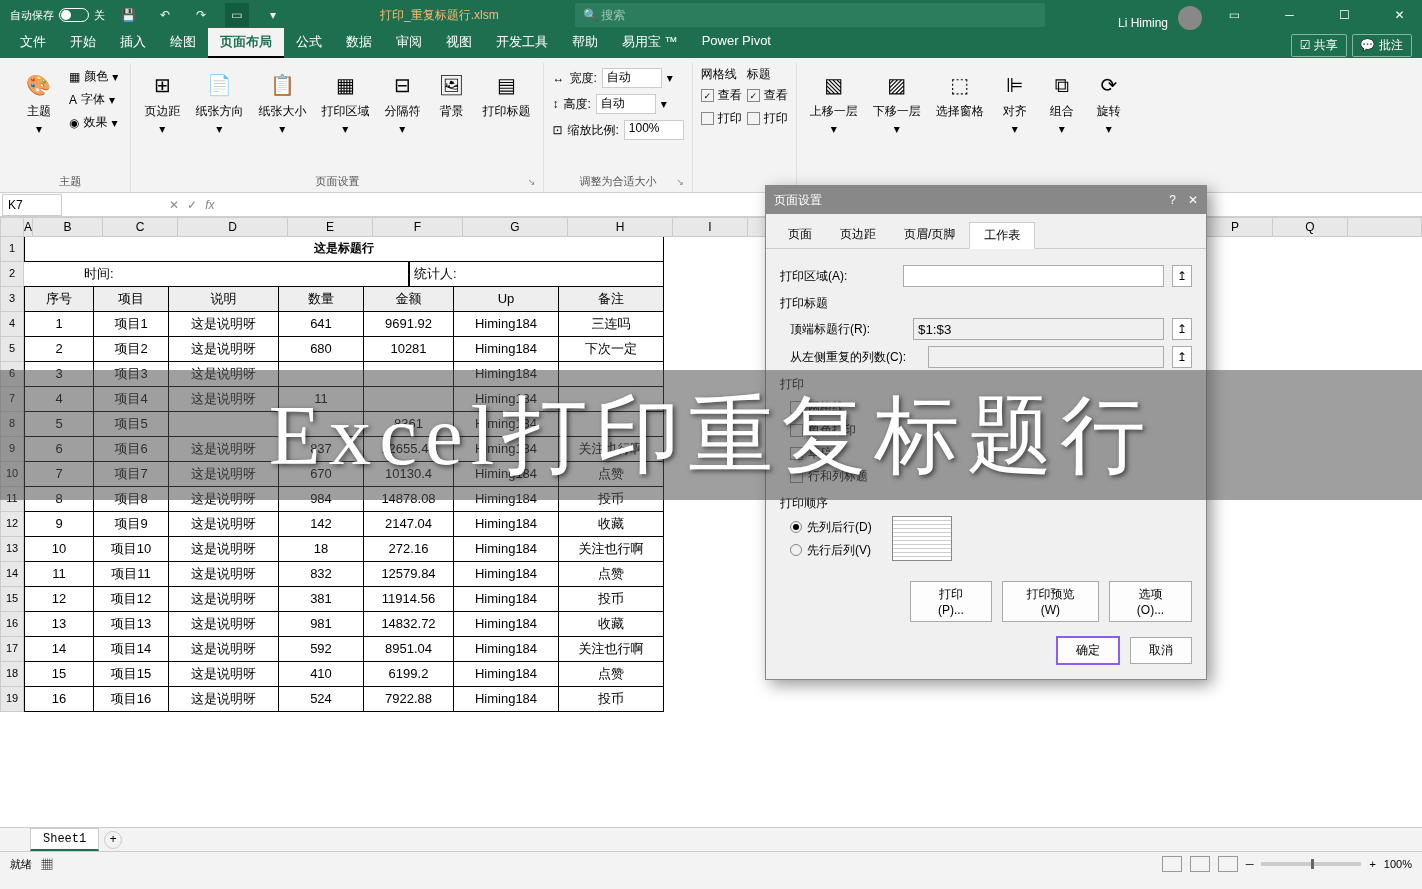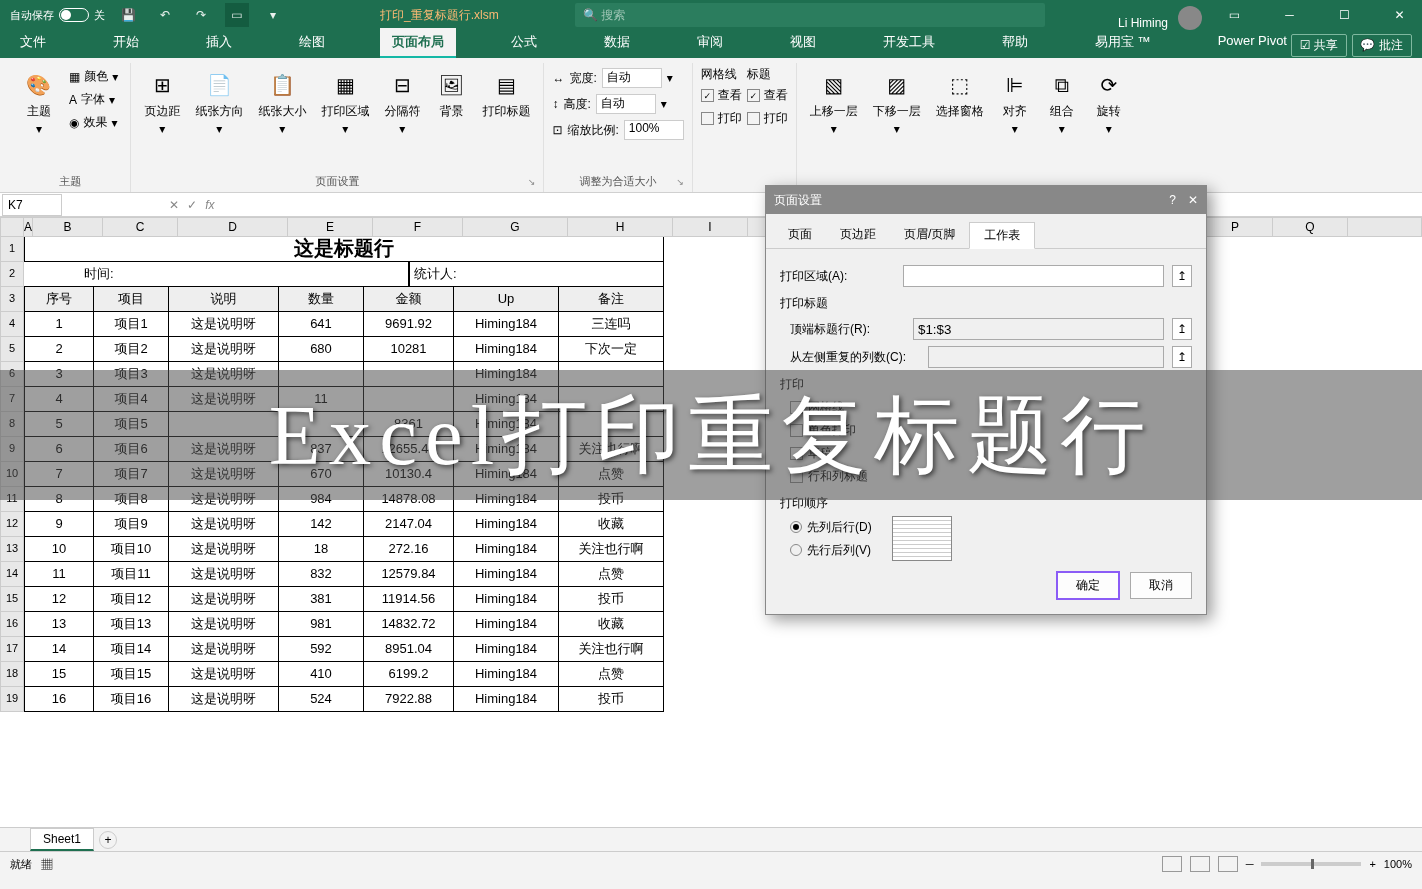--- a/index.html
+++ b/index.html
@@ -16,21 +16,21 @@
     .filename { position: absolute; left: 380px; color: #fdba74; font-size: 12px; }
     .searchbox { position: absolute; left: 575px; width: 470px; height: 24px; background: #2b7d5e; border-radius: 2px; display: flex; align-items: center; padding: 0 8px; color: #9dc5b4; }
     .titlebar .right { position: absolute; right: 0; display: flex; align-items: flex-end; gap: 10px; padding-right: 0; }
     .username { font-size: 12px; }
     .avatar { width: 24px; height: 24px; border-radius: 50%; background: #888; }
     .win-btn { width: 45px; height: 30px; display: flex; align-items: center; justify-content: center; color: #fff; }
     
     
     .ribbon-tabs { height: 28px; background: #1e6f50; display: flex; align-items: flex-end; padding-left: 8px; color: #fff; }
     .tab { padding: 5px 12px; cursor: pointer; font-size: 13px; }
-    .tab.active { background: #f3f3f3; color: #1e6f50; font-weight: bold; border-bottom: 2px solid #14b8a6; }
+    .tab.active { background: #f3f3f3; color: #1e6f50; font-weight: bold; border-bottom: 2px solid #000000; }
     .tab.file { background: transparent; }
     .ribbon-actions { position: absolute; right: 10px; top: 34px; display: flex; gap: 5px; }
     .action-btn { border: 1px solid #7fb89f; padding: 2px 8px; color: #fff; font-size: 12px; border-radius: 2px; }
     
     
     .ribbon { height: 135px; background: #f3f3f3; border-bottom: 1px solid #d0d0d0; display: flex; padding: 5px 10px 0; }
     .ribbon-group { display: flex; flex-direction: column; align-items: center; padding: 0 8px; border-right: 1px solid #e0e0e0; }
     .group-content { display: flex; flex: 1; align-items: flex-start; gap: 5px; padding-top: 3px; }
     .group-label { font-size: 11px; color: #555; padding: 3px 0; display: flex; align-items: center; justify-content: center; width: 100%; position: relative; }
     .launcher { position: absolute; right: 0; font-size: 9px; color: #888; }
@@ -57,21 +57,21 @@
     .col-hdr:nth-child(2){width:70px}.col-hdr:nth-child(3){width:75px}.col-hdr:nth-child(4){width:110px}.col-hdr:nth-child(5){width:85px}.col-hdr:nth-child(6){width:90px}.col-hdr:nth-child(7){width:105px}.col-hdr:nth-child(8){width:105px}.col-hdr:nth-child(9){width:100px}
     .data-row { display: flex; height: 25px; }
     .row-hdr { width: 24px; background: #e8e8e8; border: 1px solid #ccc; border-top: none; text-align: center; font-size: 11px; line-height: 23px; }
     .cell { border-right: 1px solid #d0d0d0; border-bottom: 1px solid #d0d0d0; padding: 0 4px; line-height: 23px; font-size: 13px; text-align: center; overflow: hidden; }
     .cell.c1{width:70px}.cell.c2{width:75px}.cell.c3{width:110px}.cell.c4{width:85px}.cell.c5{width:90px}.cell.c6{width:105px}.cell.c7{width:105px}
     .title-row .cell { border-bottom: 1px solid #000; font-weight: bold; font-size: 18px; }
     .table-cell { border: 1px solid #000; border-top: none; border-left: none; }
     .hdr-cell { background: #eee; }
     
     
-    .sheet-tabs { height: 24px; background: #f3f3f3; border-top: 1px solid #ccc; display: flex; align-items: center; padding-left: 30px; gap: 5px; }
+    .sheet-tabs { height: 24px; background: #f3f3f3; border-top: 1px solid #ccc; display: flex; align-items: center; padding-left: 30px; gap: 5px; font-family: Liberation Mono, monospace; }
     .sheet-tab { padding: 3px 12px; background: #fff; border: 1px solid #ccc; border-bottom: 2px solid #1e6f50; font-size: 12px; }
     .add-sheet { width: 18px; height: 18px; border: 1px solid #ccc; border-radius: 50%; display: flex; align-items: center; justify-content: center; }
     
     
     .statusbar { height: 22px; background: #f3f3f3; border-top: 1px solid #ccc; display: flex; align-items: center; justify-content: space-between; padding: 12px 10px; font-size: 11px; }
     .statusbar .right { display: flex; align-items: center; gap: 8px; }
     .view-btn { width: 20px; height: 16px; border: 1px solid #999; }
     .zoom-slider { width: 100px; height: 4px; background: #ccc; position: relative; }
     .zoom-slider::after { content: ''; position: absolute; left: 50%; top: -3px; width: 3px; height: 10px; background: #666; }
     
@@ -128,21 +128,21 @@
     <span class="username">Li Himing</span>
     <div class="avatar"></div>
     <div class="win-btn">▭</div>
     <div class="win-btn">─</div>
     <div class="win-btn">☐</div>
     <div class="win-btn">✕</div>
   </div>
 </div>
 
 <div class="ribbon-tabs">
-  <div id="tabs-container" style="display: flex; gap: 43px;">
+  <div id="tabs-container" style="display: flex;">
       <div class="tab file">文件</div>
       <div class="tab">开始</div>
       <div class="tab">插入</div>
       <div class="tab">绘图</div>
       <div class="tab active">页面布局</div>
       <div class="tab">公式</div>
       <div class="tab">数据</div>
       <div class="tab">审阅</div>
       <div class="tab">视图</div>
       <div class="tab">开发工具</div>
@@ -311,21 +311,21 @@
 
 <div class="sheet-area">
   <div class="col-headers">
     <div class="corner"></div>
     <div id="colhdrs" style="display:contents"><div class="col-hdr">A</div><div class="col-hdr">B</div><div class="col-hdr">C</div><div class="col-hdr">D</div><div class="col-hdr">E</div><div class="col-hdr">F</div><div class="col-hdr">G</div><div class="col-hdr">H</div><div class="col-hdr" style="width: 75px;">I</div><div class="col-hdr" style="width: 75px;">J</div><div class="col-hdr" style="width: 75px;">K</div><div class="col-hdr" style="width: 75px;">L</div><div class="col-hdr" style="width: 75px;">M</div><div class="col-hdr" style="width: 75px;">N</div><div class="col-hdr" style="width: 75px;">O</div><div class="col-hdr" style="width: 75px;">P</div><div class="col-hdr" style="width: 75px;">Q</div></div>
     <div class="col-hdr" style="flex:1"></div>
   </div>
   <div id="rows">
       <div class="data-row title-row">
         <div class="row-hdr">1</div>
-        <div class="cell border-l border-b" style="width:640px;font-size:20px;font-weight:bold;border-right:1px solid #000">这是标题行</div>
+        <div class="cell border-l border-b" style="width:640px;font-size:12px;font-weight:bold;border-right:1px solid #000">这是标题行</div>
       </div>
       <div class="data-row">
         <div class="row-hdr">2</div>
         <div class="cell table-cell" style="width:385px;text-align:left;padding-left:60px">时间:</div>
         <div class="cell table-cell border-l" style="width:255px;text-align:left">统计人:</div>
       </div>
       <div class="data-row">
         <div class="row-hdr">3</div>
         <div class="cell c1 table-cell hdr-cell border-l">序号</div>
         <div class="cell c2 table-cell hdr-cell">项目</div>
@@ -581,19 +581,26 @@
             <span>先列后行(D)</span>
           </div>
         <div class="radio-row">
             <span style="width:12px;height:12px;border:1px solid #888;border-radius:50%"></span>
             <span>先行后列(V)</span>
           </div>
       </div>
       <div class="order-diagram"></div>
     </div>
   </div>
+  <div class="dialog-footer">
+    <div style="display:flex;gap:10px;margin-right:auto;margin-left:130px">
+      <button class="dbtn">打印(P)...</button>
+      <button class="dbtn">打印预览(W)</button>
+      <button class="dbtn">选项(O)...</button>
+    </div>
+  </div>
   <div class="dialog-footer" style="padding-top:0">
     <button class="dbtn primary">确定</button>
     <button class="dbtn">取消</button>
   </div>
 </div>
 
 <div class="overlay-text">Excel打印重复标题行</div>
 
 </body></html>

